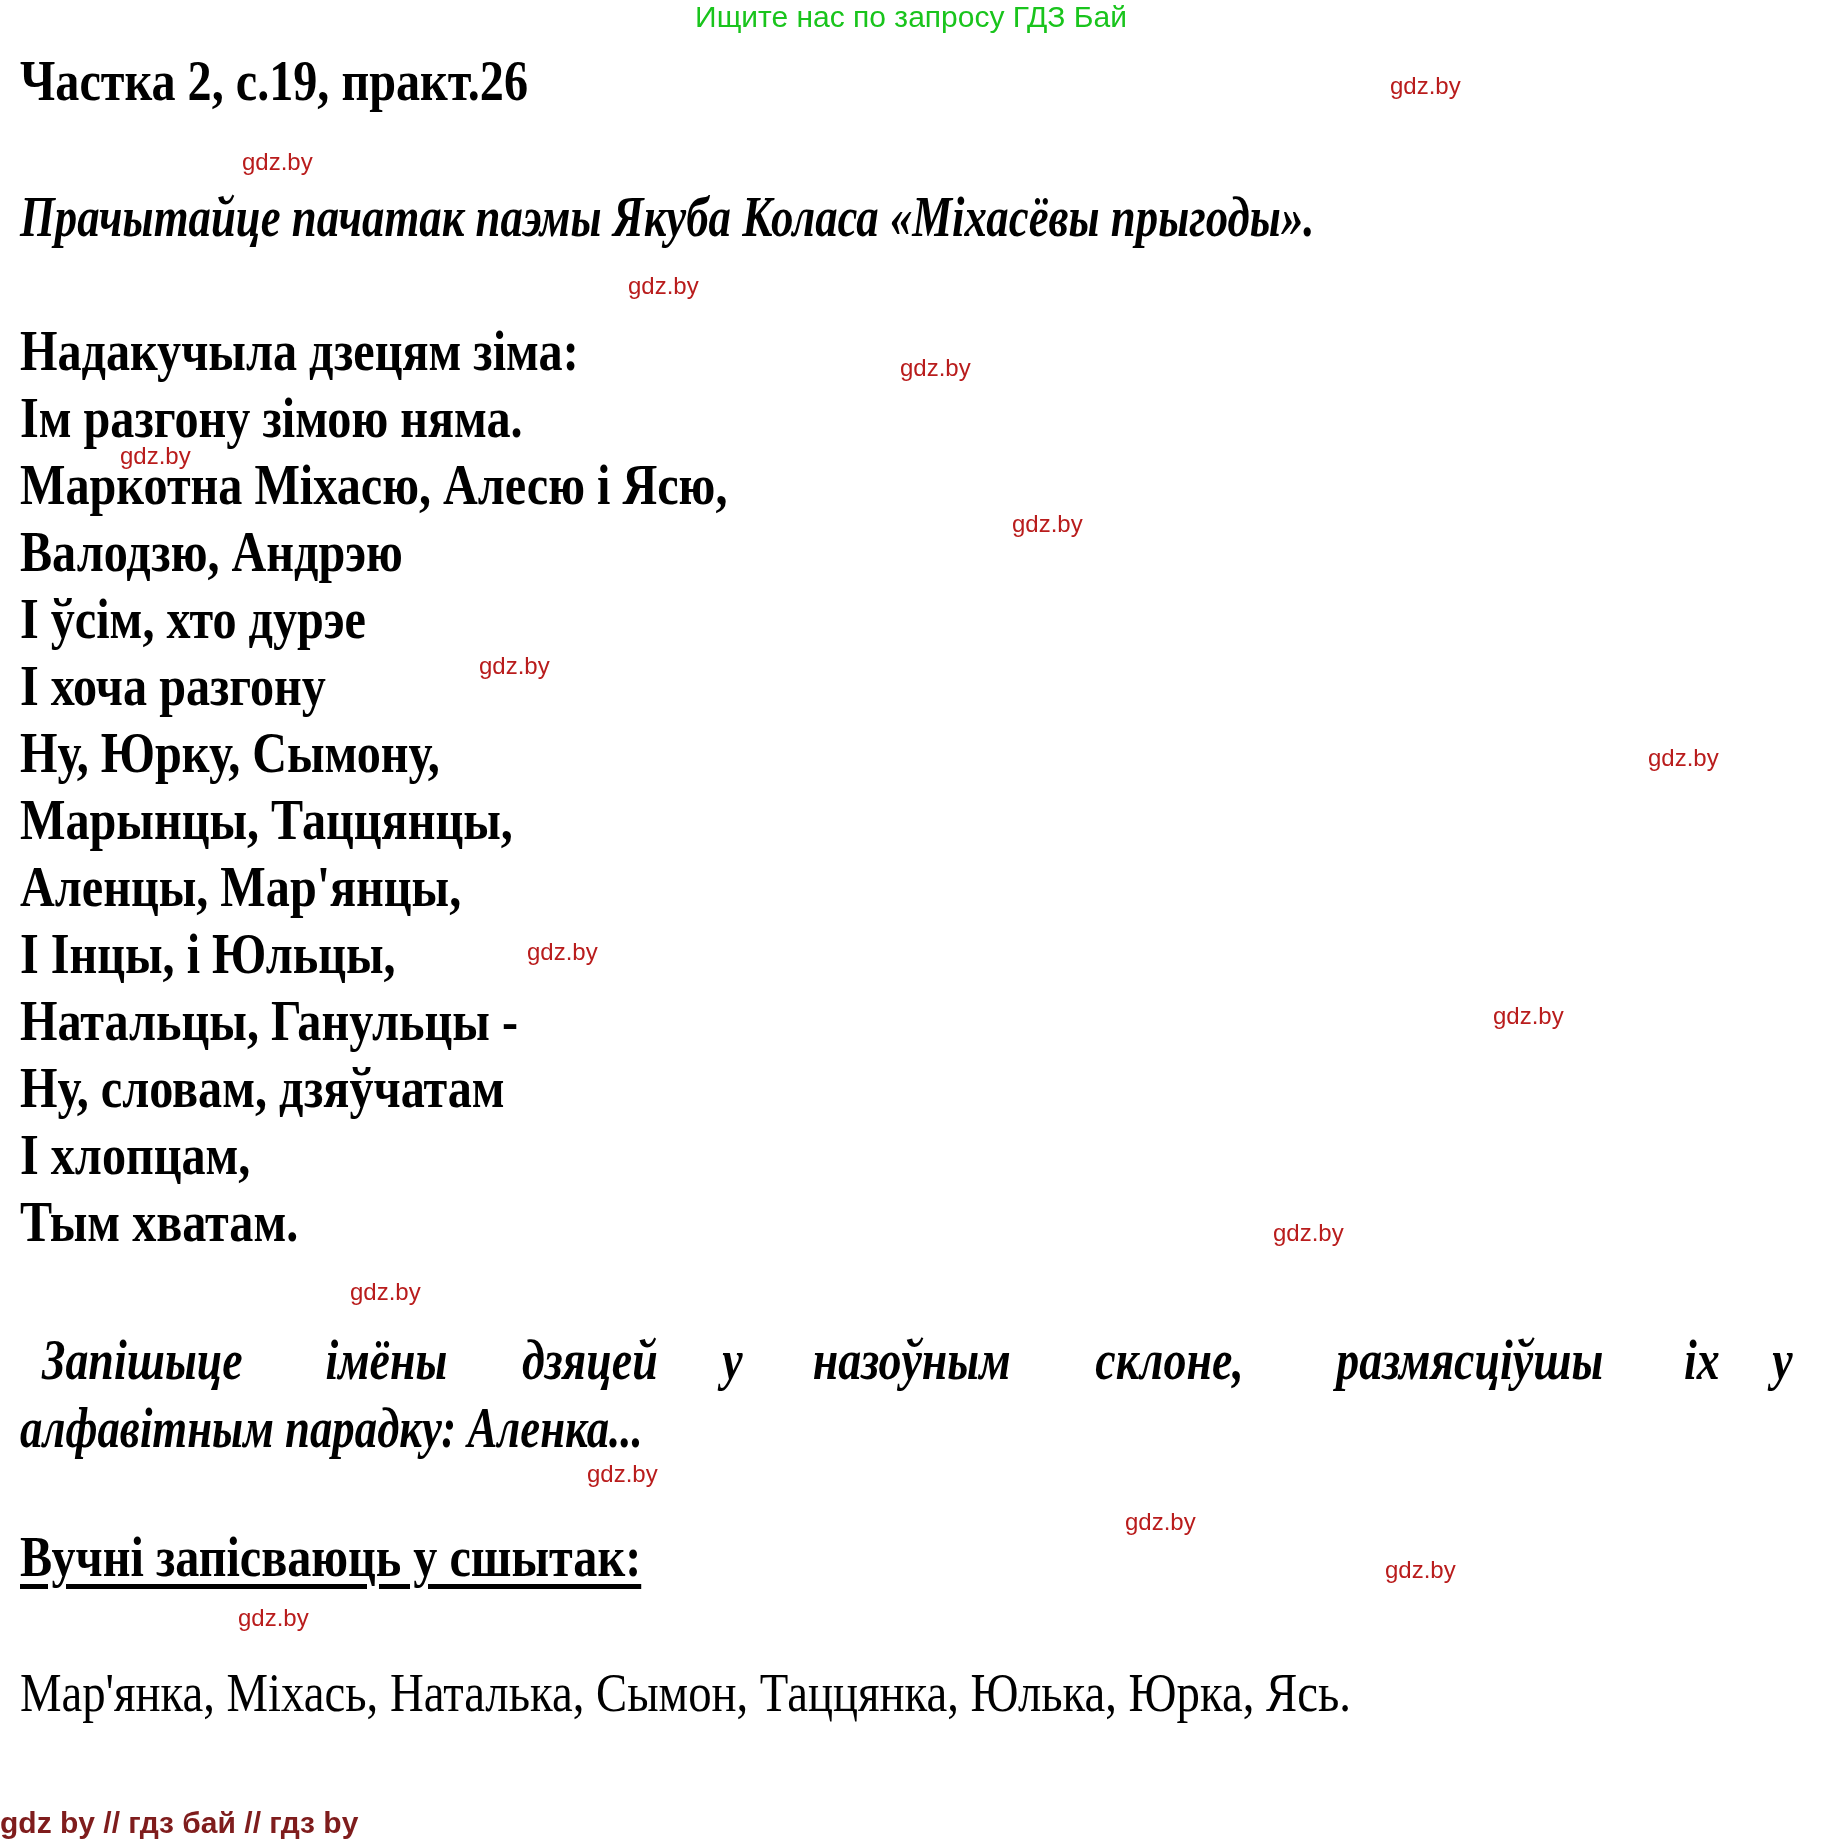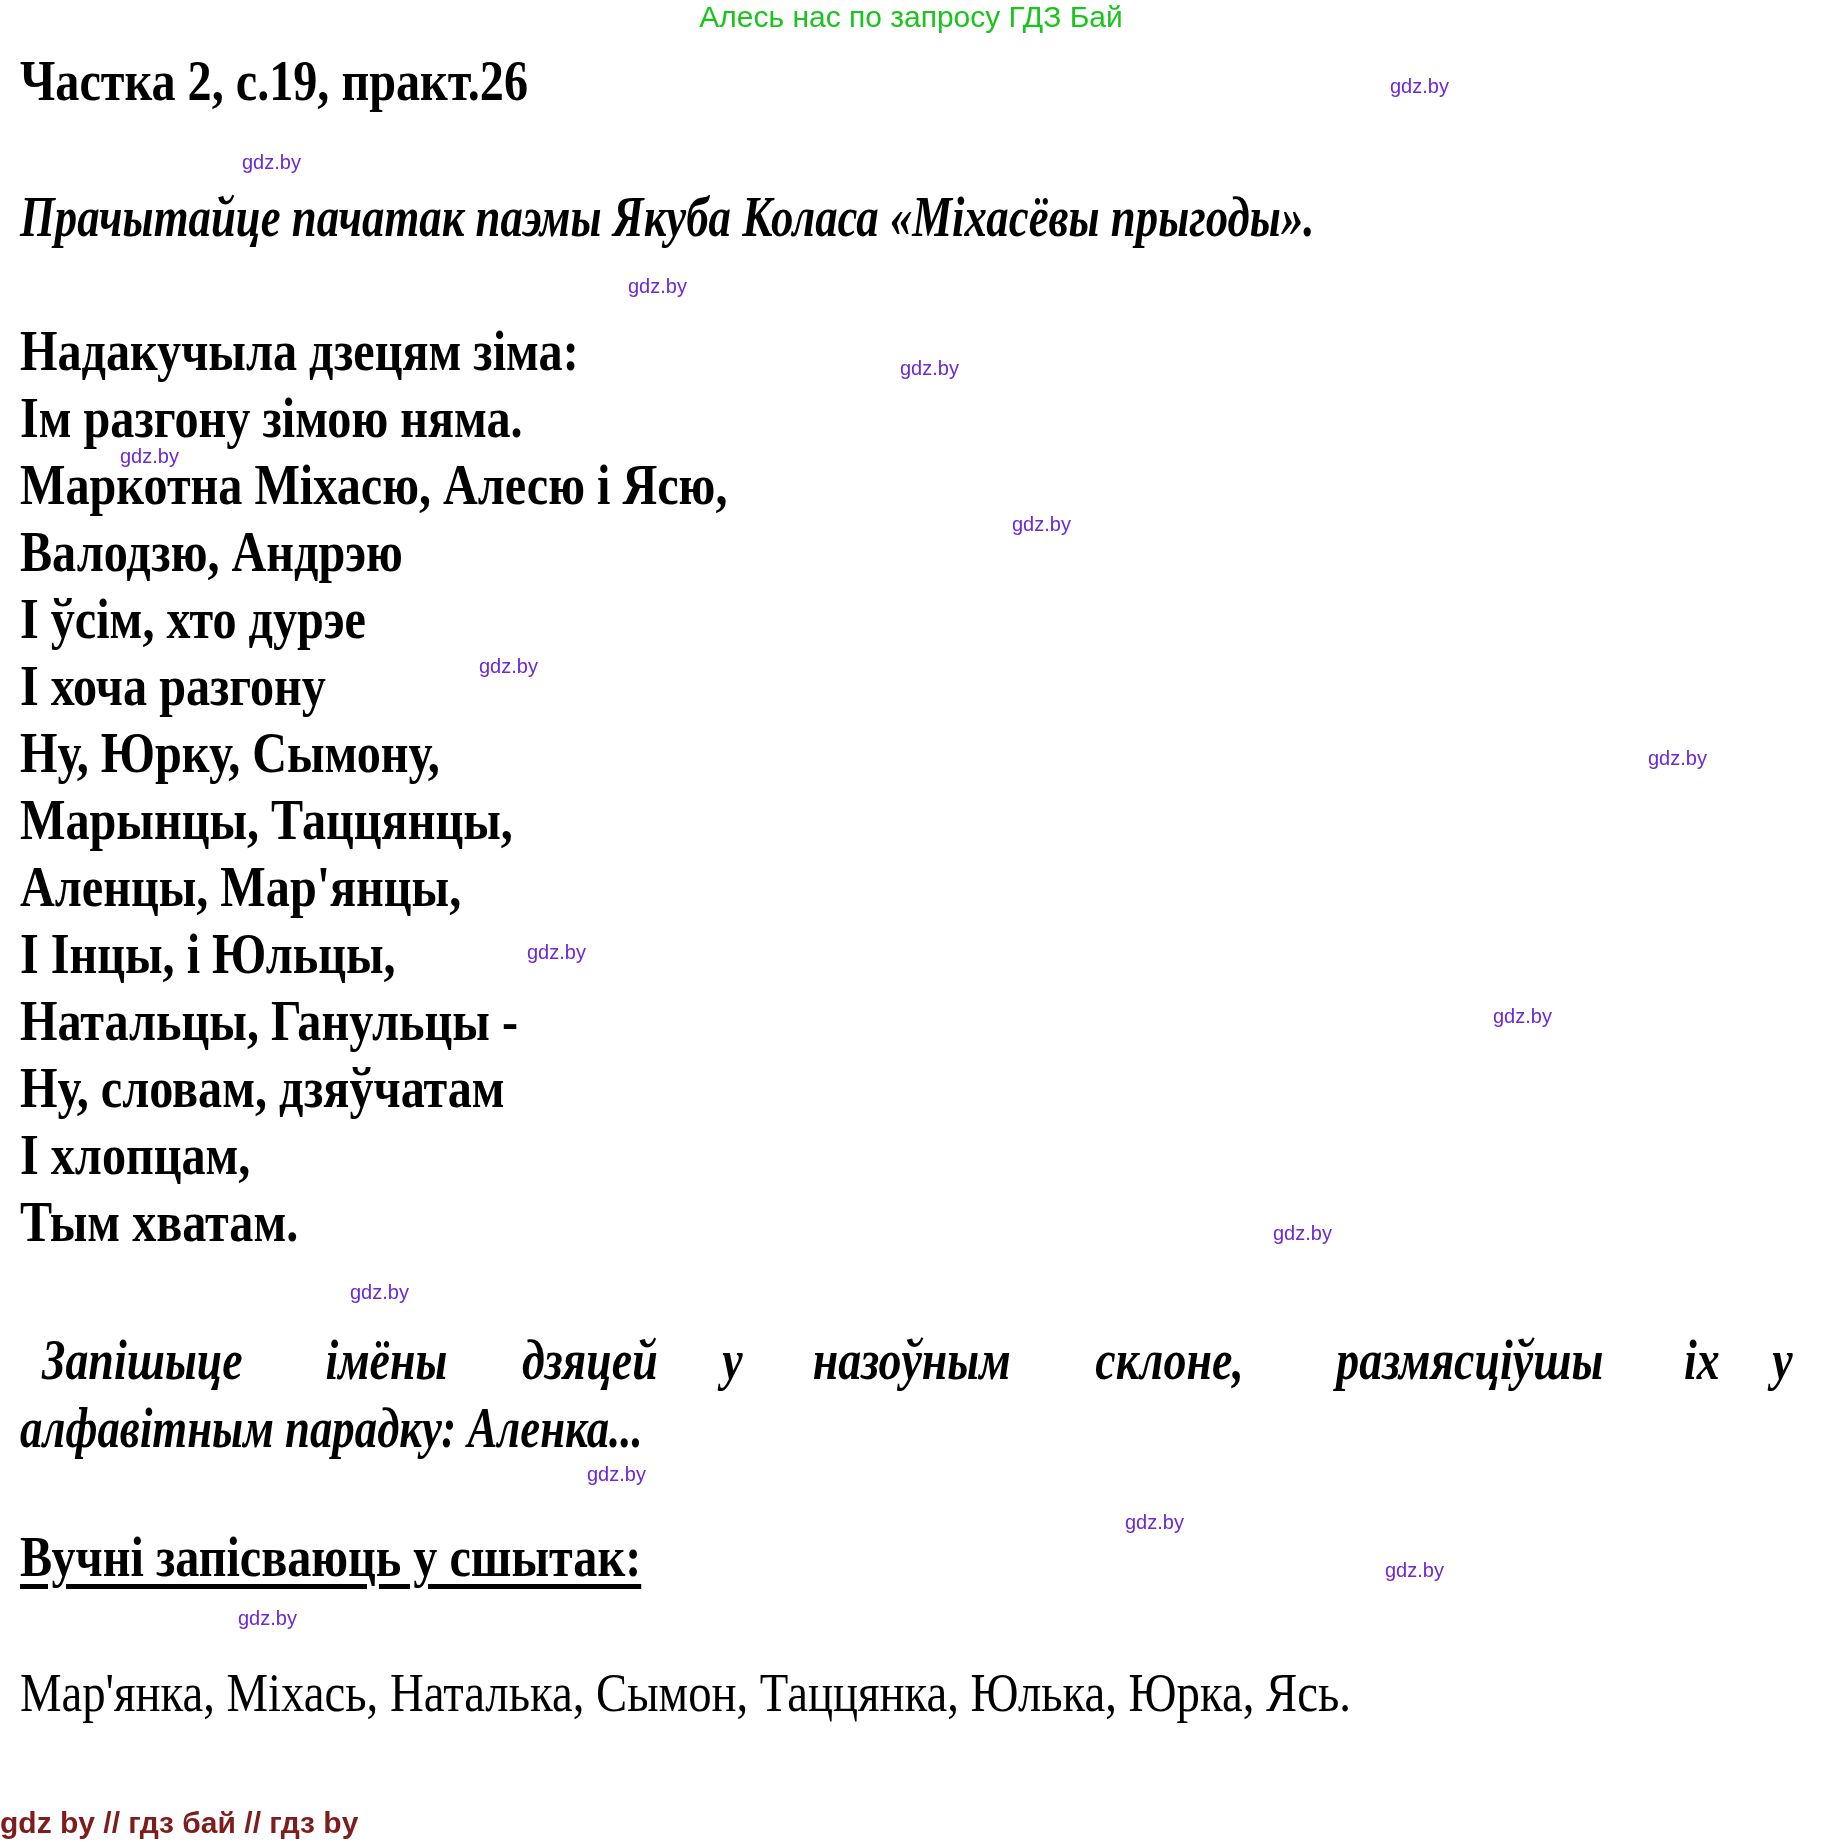--- a/index.html
+++ b/index.html
@@ -18,26 +18,26 @@
   .task-line.justify { display: flex; justify-content: space-between; width: 1775px; }
   .task-line.justify span { display: inline-block; transform: scaleX(0.82); transform-origin: center top; }
   .task-line.last { transform: scaleX(0.80); }
   .note { left: 20px; top: 1524px; font-size: 56px; font-weight: bold; line-height: 66px; white-space: nowrap; transform: scaleX(0.86); transform-origin: left top; }
   .note-text { text-decoration: underline; text-decoration-thickness: 5px; text-underline-offset: 8px; }
   .answer { left: 20px; top: 1660px; width: 1775px; }
   .answer-line { font-size: 54px; line-height: 66px; white-space: nowrap; height: 66px; }
   .answer-line.first { display: flex; justify-content: space-between; padding-left: 148px; box-sizing: border-box; width: 1775px; }
   .answer-line.first span { display: inline-block; transform: scaleX(0.88); transform-origin: center top; }
   .answer-line.second { transform: scaleX(0.865); transform-origin: left top; }
-  .wm { font-size: 20px; line-height: 32px; color: #6d28d9; white-space: nowrap; }
+  .wm { font-size: 24px; line-height: 32px; color: #b91c1c; white-space: nowrap; }
 </style>
 </head>
 <body>
 
-<div class="abs sans banner-top">Алесь нас по запросу ГДЗ Бай</div>
+<div class="abs sans banner-top">Ищите нас по запросу ГДЗ Бай</div>
 
 <div class="abs serif title">Частка 2, с.19, практ.26</div>
 
 <div class="abs serif instr">Прачытайце пачатак паэмы Якуба Коласа «Міхасёвы прыгоды».</div>
 
 <div class="abs serif poem">
   <div class="poem-line">Надакучыла дзецям зіма:</div>
   <div class="poem-line">Ім разгону зімою няма.</div>
   <div class="poem-line">Маркотна Міхасю, Алесю і Ясю,</div>
   <div class="poem-line">Валодзю, Андрэю</div>

